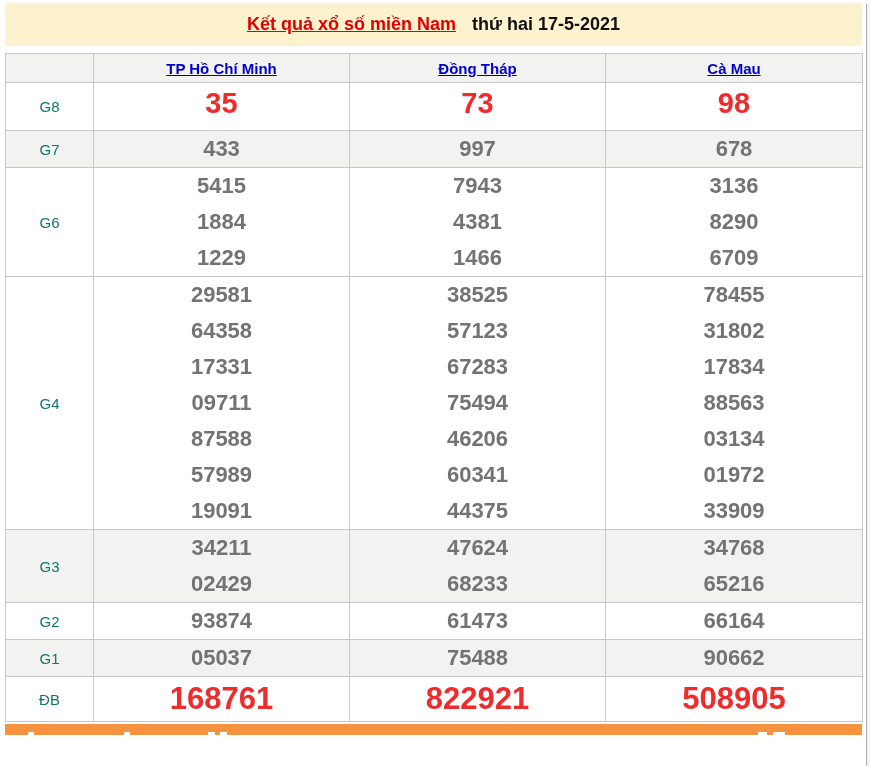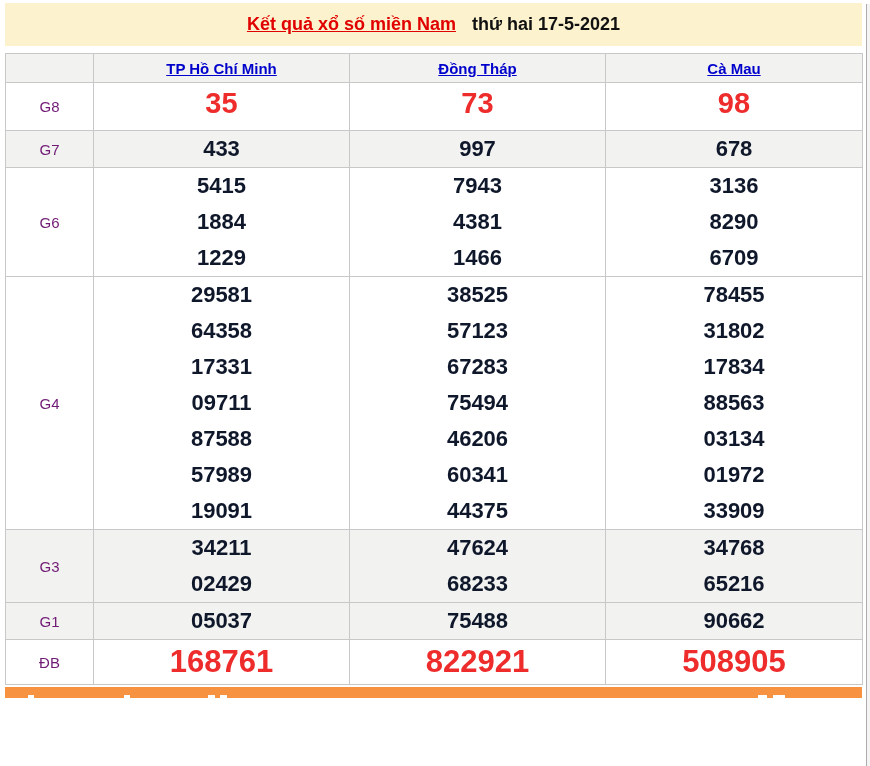--- a/index.html
+++ b/index.html
@@ -10,22 +10,22 @@
   .titlebar{background:#fcf2cd;height:43px;display:flex;align-items:center;justify-content:center;
     font-size:18px;font-weight:bold;color:#111;}
   .titlebar a{color:#e00000;text-decoration:underline;cursor:pointer;}
   .title-rest{margin-left:16px;white-space:pre;}
   
   table.results{border-collapse:collapse;table-layout:fixed;width:857px;margin-top:7px;}
   table.results td,table.results th{border:1px solid #c8c8c8;padding:0;text-align:center;vertical-align:middle;}
   tr.alt td,tr.head th{background:#f2f2f0;}
   tr.head th{height:28px;font-size:15px;font-weight:bold;}
   tr.head a{color:#0000cc;text-decoration:underline;cursor:pointer;}
-  td.lbl{font-size:15px;font-weight:normal;color:#701a75;}
-  .num{height:36px;line-height:36px;font-size:22px;font-weight:bold;color:#0f172a;}
+  td.lbl{font-size:15px;font-weight:normal;color:#0f766e;}
+  .num{height:36px;line-height:36px;font-size:22px;font-weight:bold;color:#737373;}
   td.big .num{height:47px;line-height:41px;font-size:29px;color:#ee2c2c;}
   td.huge .num{height:44px;line-height:44px;font-size:31px;color:#ee2c2c;}
   
   .orangebar{position:relative;margin-top:2px;width:857px;height:11px;background:#f79240;overflow:hidden;}
   .mark{position:absolute;bottom:0;height:3px;background:#ffffff;}
   .m1{left:23px;width:6px;}  .m2{left:119px;width:6px;} .m3{left:203px;width:7px;}
   .m4{left:215px;width:7px;} .m5{left:753px;width:9px;} .m6{left:768px;width:12px;}
   
   .edge-line{position:absolute;top:4px;right:3px;width:1px;height:762px;background:#ababab;}
   .edge-pad{position:absolute;top:4px;right:0;width:3px;height:762px;background:#f4f4f4;}
@@ -143,20 +143,32 @@
         <td>
           <div class="num">47624</div>
           <div class="num">68233</div>
         </td>
         <td>
           <div class="num">34768</div>
           <div class="num">65216</div>
         </td>
       </tr>
 
+      <tr>
+        <td class="lbl">G2</td>
+        <td>
+              <div class="num">93874</div>
+            </td>
+        <td>
+              <div class="num">61473</div>
+            </td>
+        <td>
+              <div class="num">66164</div>
+            </td>
+      </tr>
 
       <tr class="alt">
         <td class="lbl">G1</td>
         <td>
               <div class="num">05037</div>
             </td>
         <td>
               <div class="num">75488</div>
             </td>
         <td>

